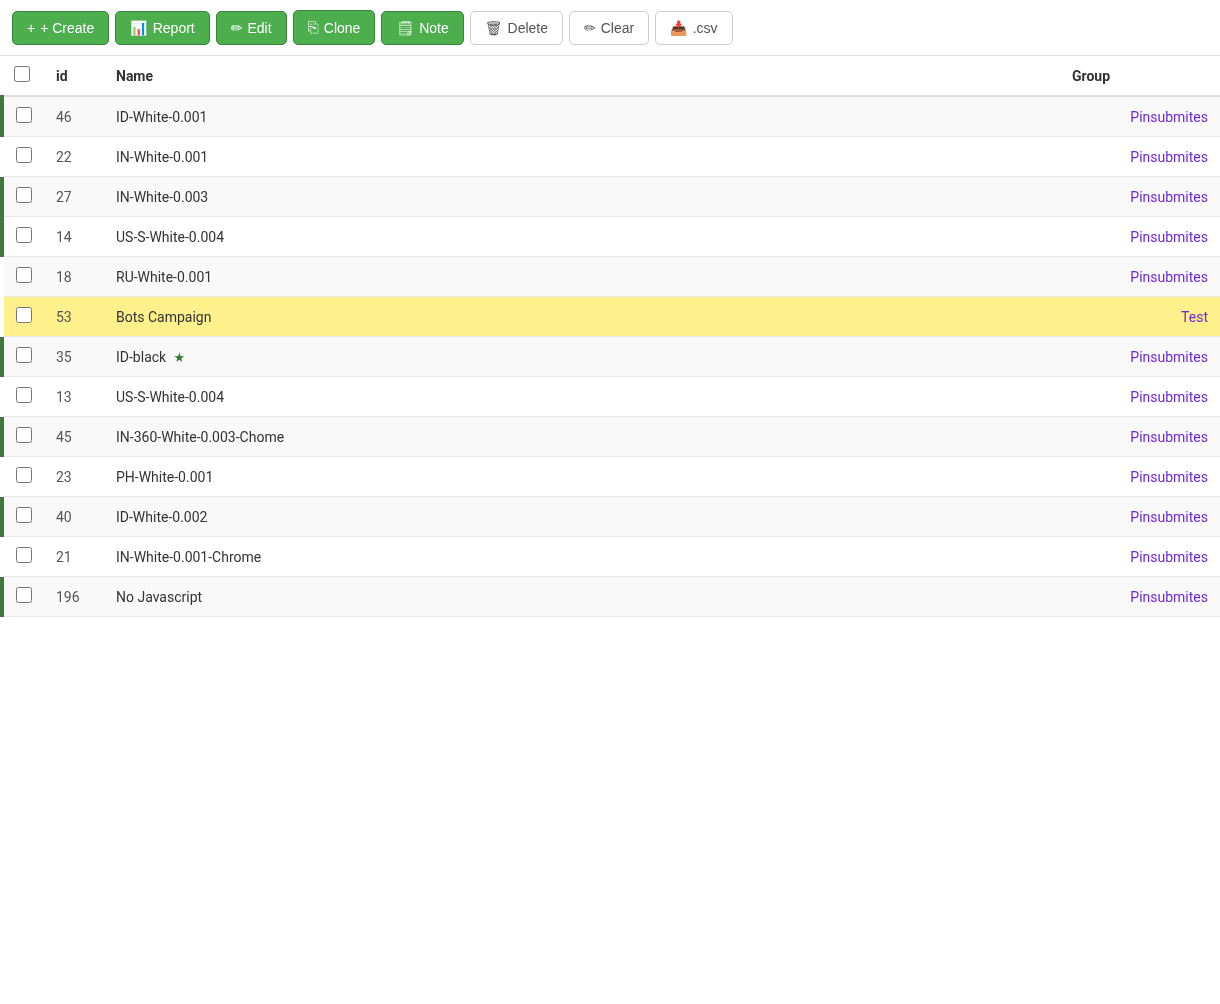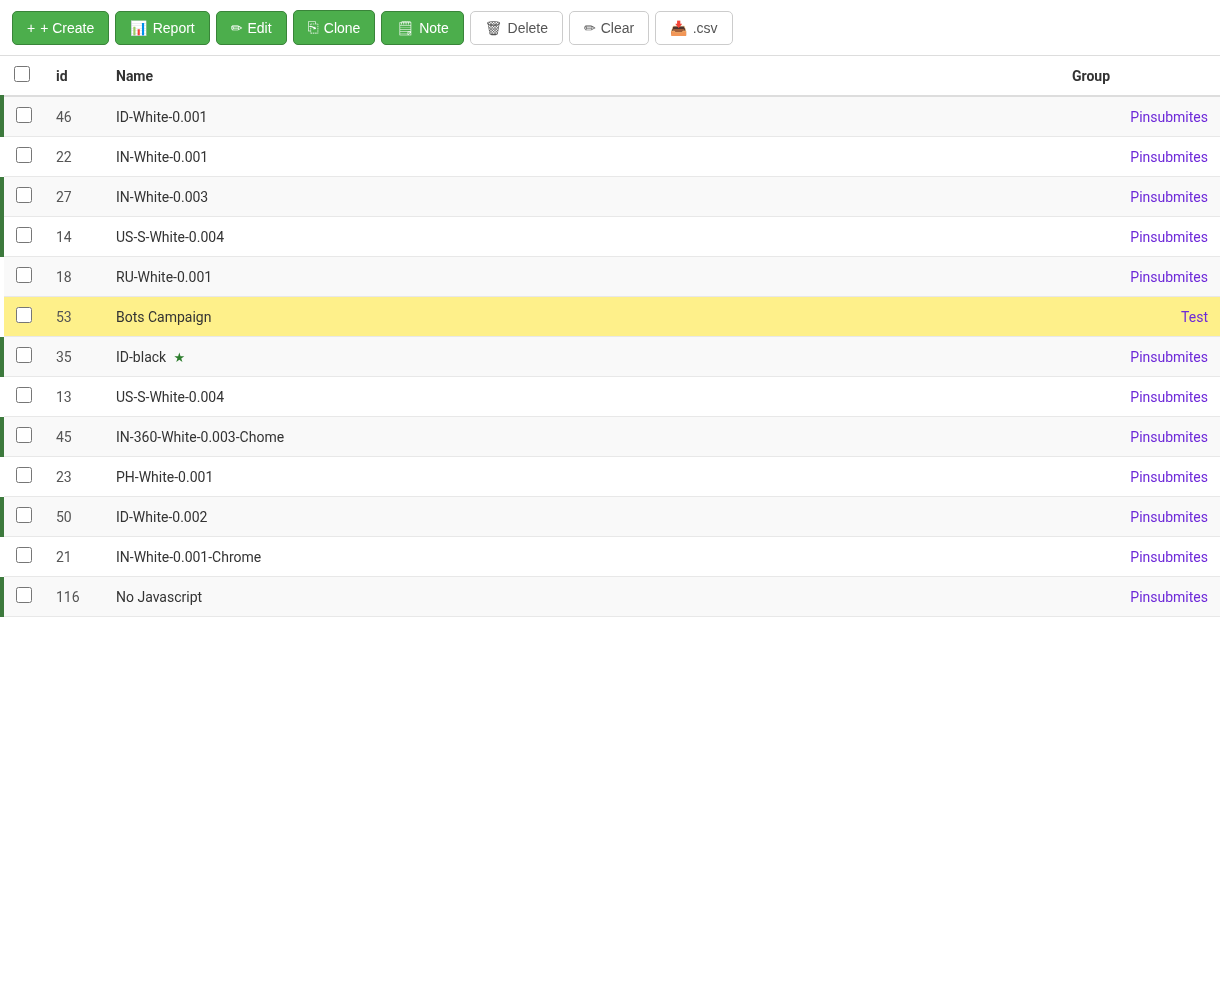--- a/index.html
+++ b/index.html
@@ -257,31 +257,31 @@
           <td class="col-group">Pinsubmites</td>
         </tr>
         <tr>
           <td class="col-check"><input type="checkbox" style=""></td>
           <td class="col-id">23</td>
           <td class="col-name">PH-White-0.001</td>
           <td class="col-group">Pinsubmites</td>
         </tr>
         <tr class="has-accent">
           <td class="col-check"><input type="checkbox" style=""></td>
-          <td class="col-id">50</td>
+          <td class="col-id">40</td>
           <td class="col-name">ID-White-0.002</td>
           <td class="col-group">Pinsubmites</td>
         </tr>
         <tr>
           <td class="col-check"><input type="checkbox" style=""></td>
           <td class="col-id">21</td>
           <td class="col-name">IN-White-0.001-Chrome</td>
           <td class="col-group">Pinsubmites</td>
         </tr>
         <tr class="has-accent">
           <td class="col-check"><input type="checkbox" style=""></td>
-          <td class="col-id">116</td>
+          <td class="col-id">196</td>
           <td class="col-name">No Javascript</td>
           <td class="col-group">Pinsubmites</td>
         </tr>
       </tbody>
   </table>
 </div>
 
 </body></html>

